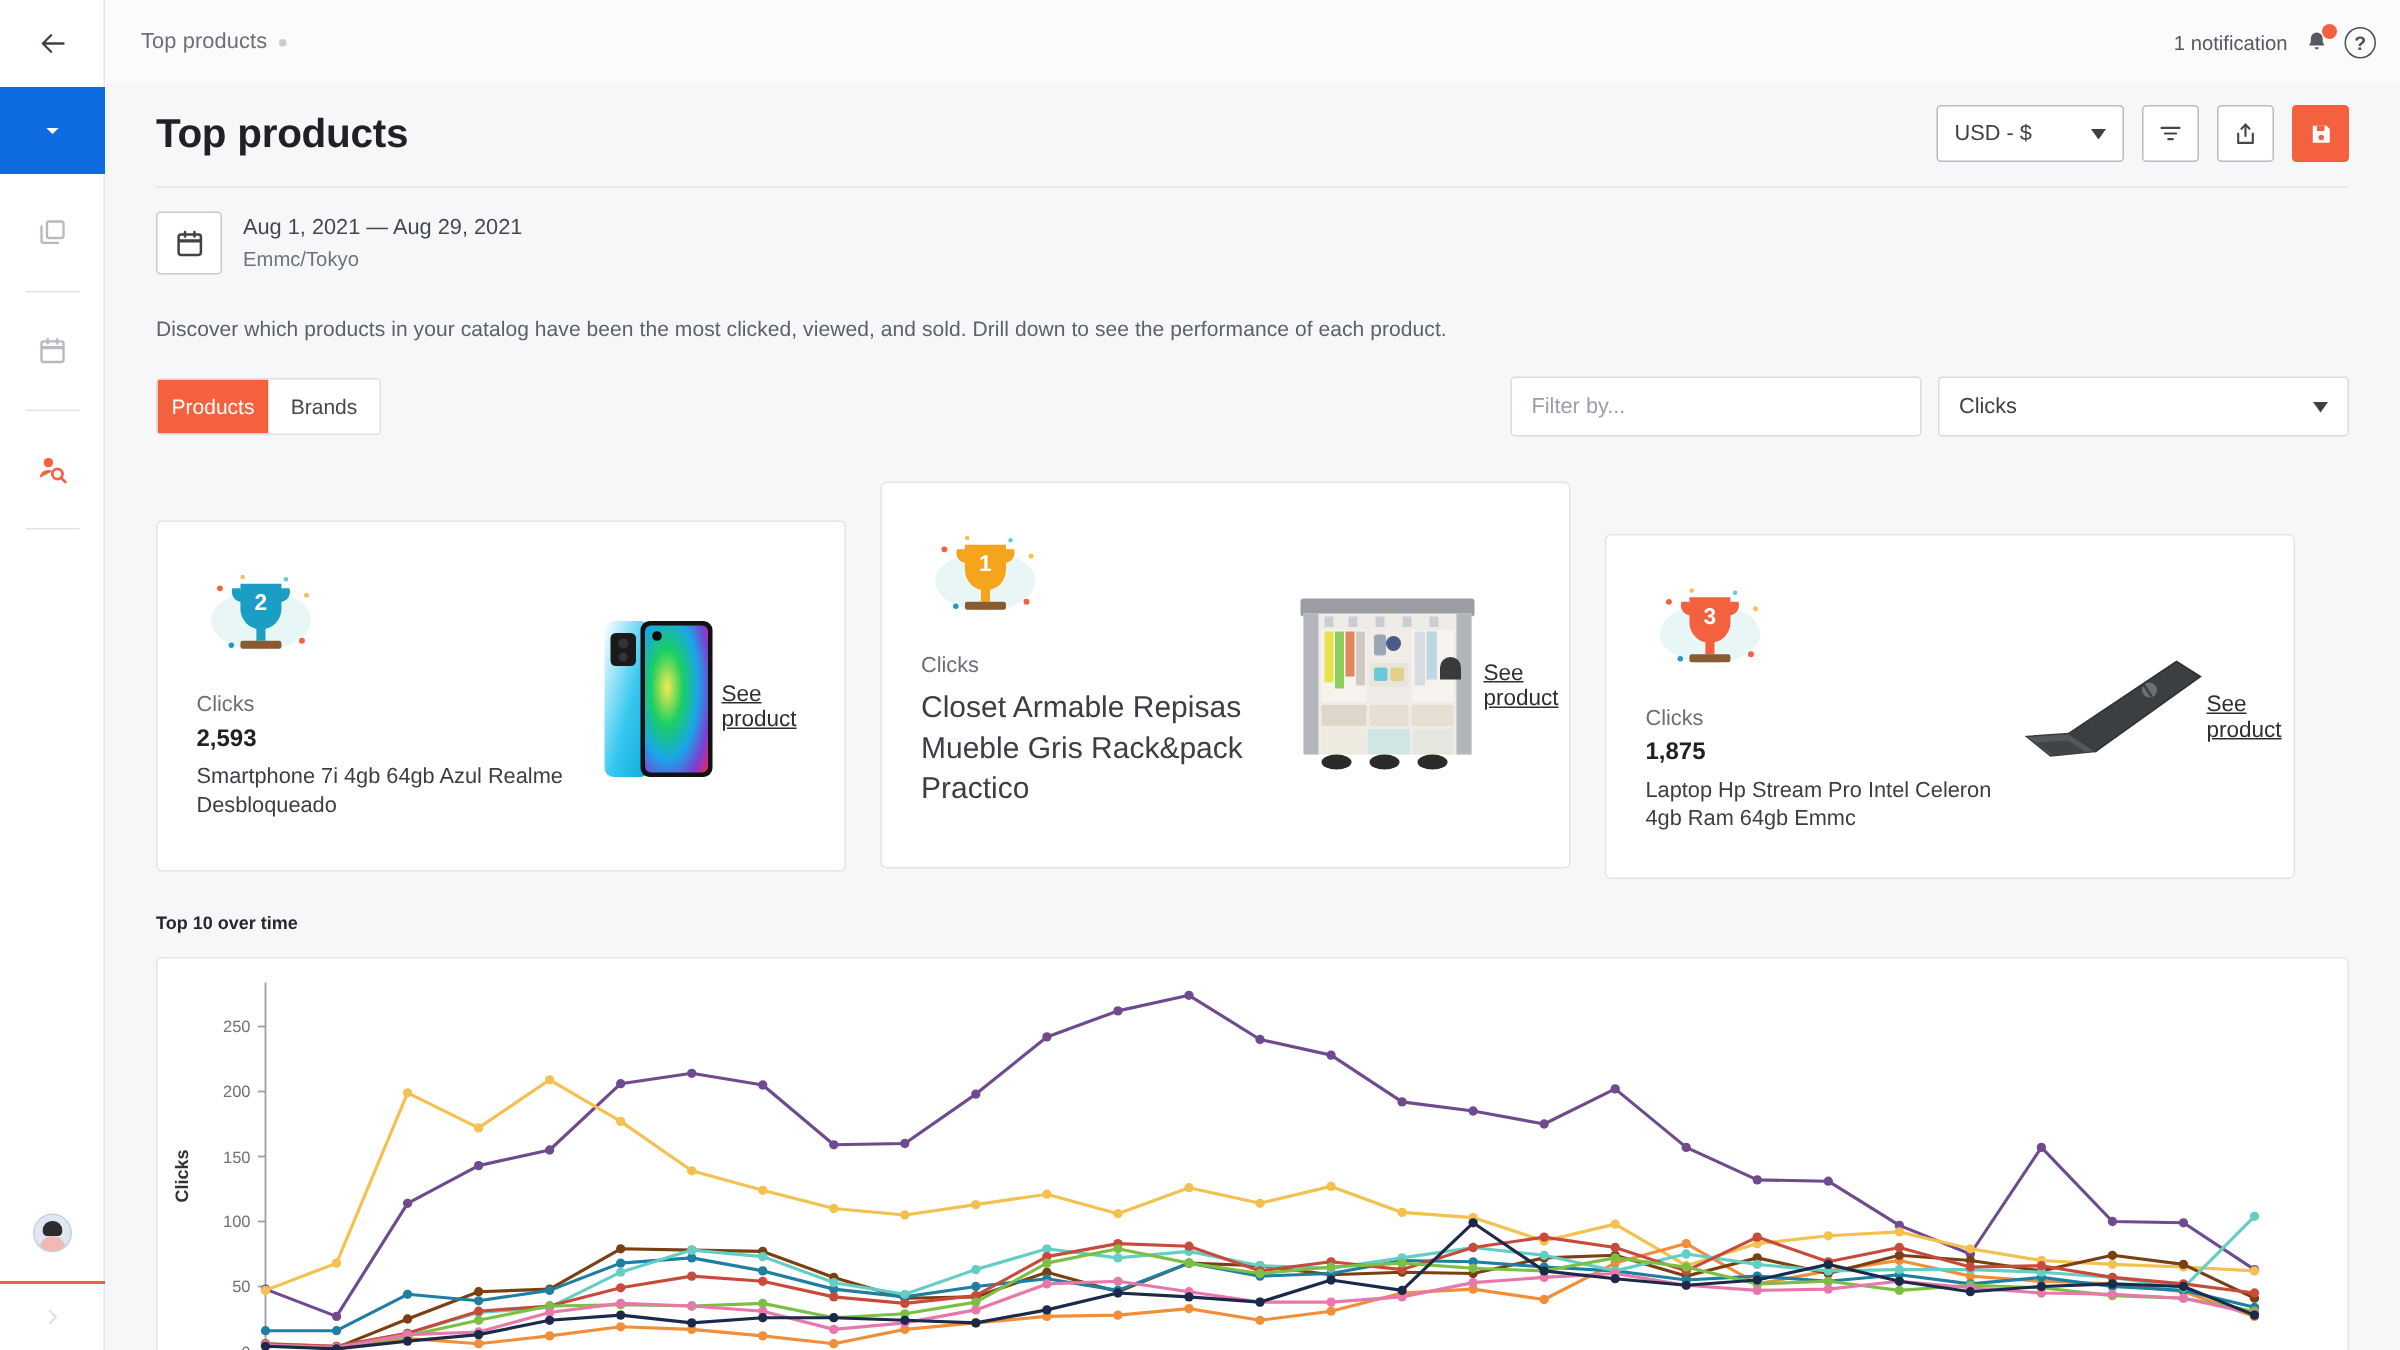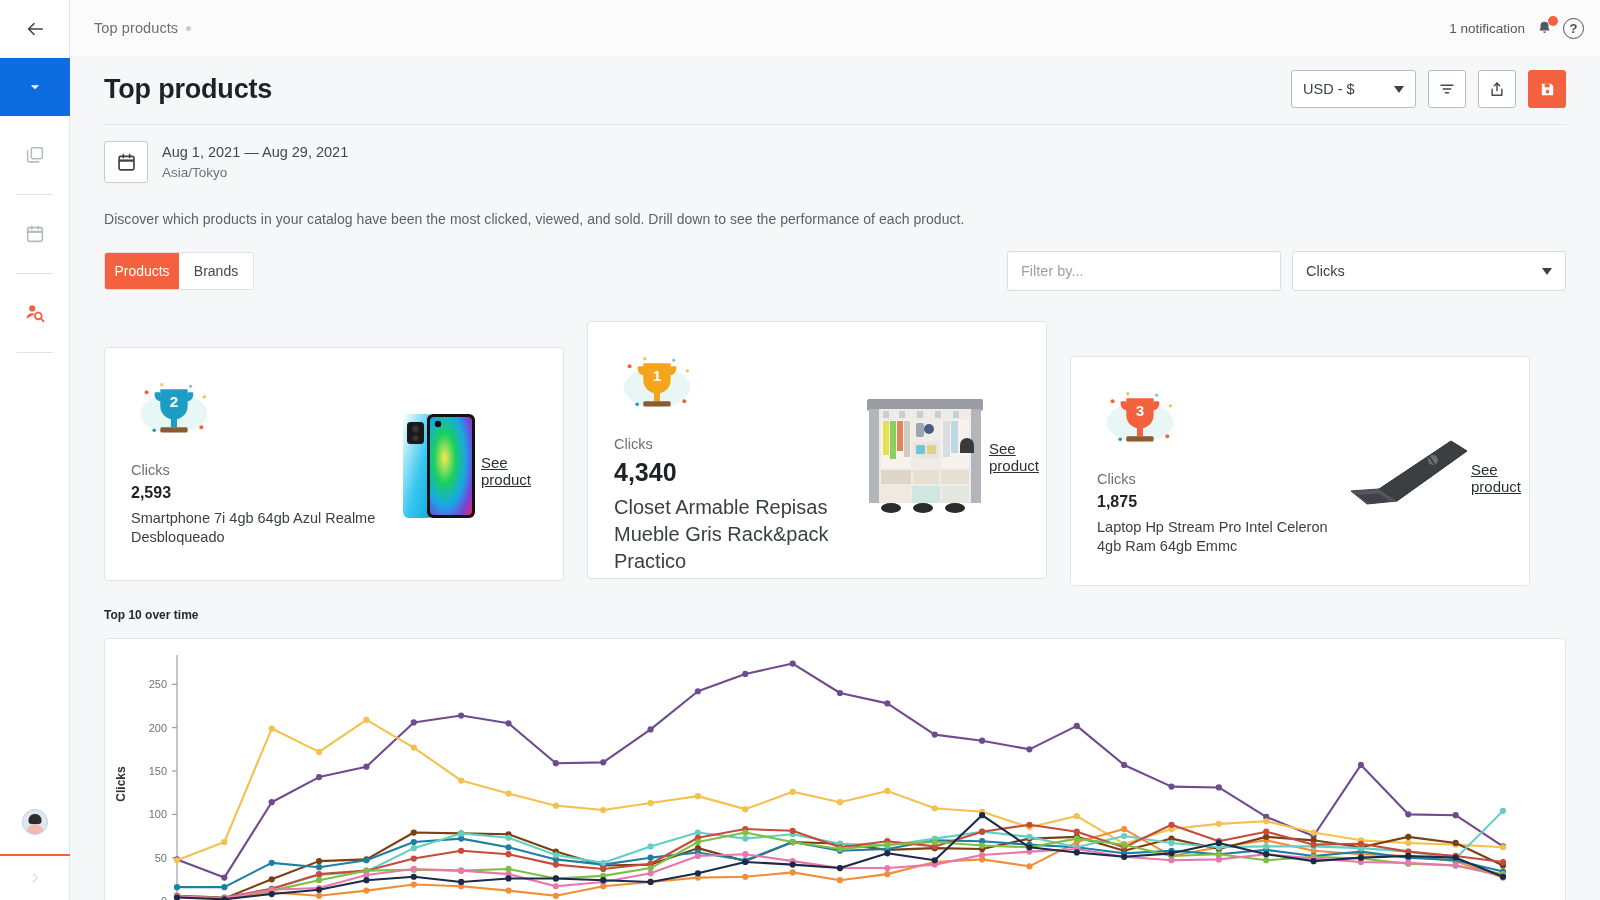--- a/index.html
+++ b/index.html
@@ -296,21 +296,21 @@
       <div class="daterow">
         <div class="cal-box">
           <svg width="21" height="21" viewBox="0 0 24 24">
             <rect x="3.5" y="5" width="17" height="15.5" rx="1.8" fill="none" stroke="#3f4246" stroke-width="1.9"></rect>
             <path d="M3.5 9.8h17" stroke="#3f4246" stroke-width="2.6"></path>
             <path d="M8.4 3v3.4M15.6 3v3.4" stroke="#3f4246" stroke-width="1.9" stroke-linecap="round"></path>
           </svg>
         </div>
         <div class="date-lines">
           <div class="date-main">Aug 1, 2021 — Aug 29, 2021</div>
-          <div class="date-sub">Asia/Tokyo</div>
+          <div class="date-sub">Emmc/Tokyo</div>
         </div>
       </div>
 
       <div class="description">Discover which products in your catalog have been the most clicked, viewed, and sold. Drill down to see the performance of each product.</div>
 
       <div class="controls-row">
         <div class="seg">
           <div class="seg-btn active">Products</div>
           <div class="seg-btn">Brands</div>
         </div>
@@ -389,21 +389,20 @@
                 <text x="56" y="43" font-family="Liberation Sans, sans-serif" font-size="20" font-weight="bold" fill="#ffffff" text-anchor="middle">1</text>
                 <circle cx="20" cy="24" r="2.6" fill="#f4613e"></circle>
                   <circle cx="96" cy="30" r="2.2" fill="#f4c04e"></circle>
                 <circle cx="30" cy="74" r="2.4" fill="#1c9dc4"></circle>
                   <circle cx="92" cy="70" r="2.6" fill="#f4613e"></circle>
                 <circle cx="40" cy="14" r="2" fill="#f4c04e"></circle>
                   <circle cx="78" cy="16" r="2" fill="#63cfc4"></circle>
               </svg>
             </div>
             <div class="stat-label">Clicks</div>
-            <div class="stat-value">4,340</div>
             <div class="prod-name">Closet Armable Repisas Mueble Gris Rack&amp;pack Practico</div>
           </div>
           <div class="pcard-right">
             <div class="prod-img">
               <svg width="128" height="130" viewBox="0 0 128 130">
                 <rect x="6" y="12" width="116" height="12" rx="2" fill="#9a9ea2"></rect>
                 <rect x="8" y="22" width="112" height="94" fill="#efece7"></rect>
                 <rect x="8" y="22" width="10" height="94" fill="#b2b6ba"></rect>
                 <rect x="110" y="22" width="10" height="94" fill="#b2b6ba"></rect>
                 <g fill="#c9ced2">

